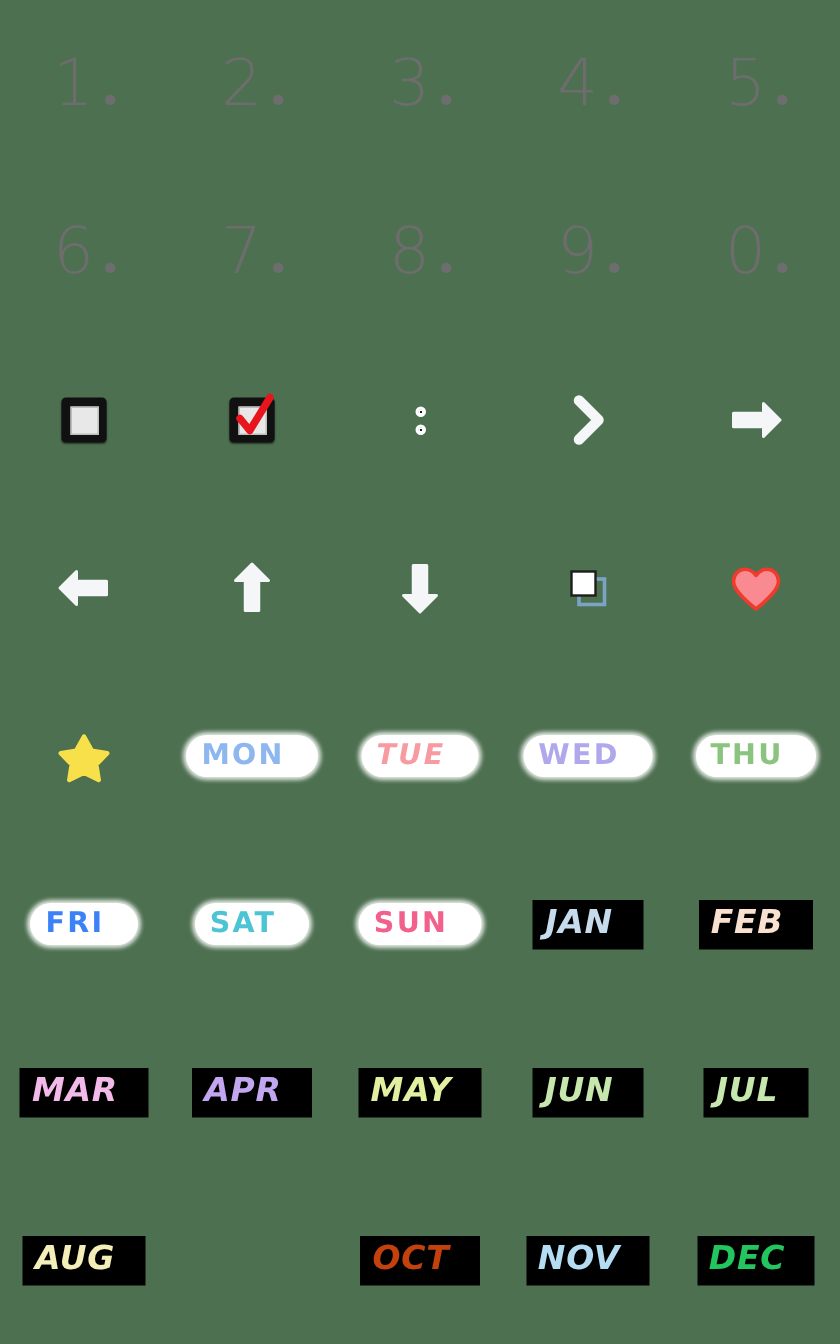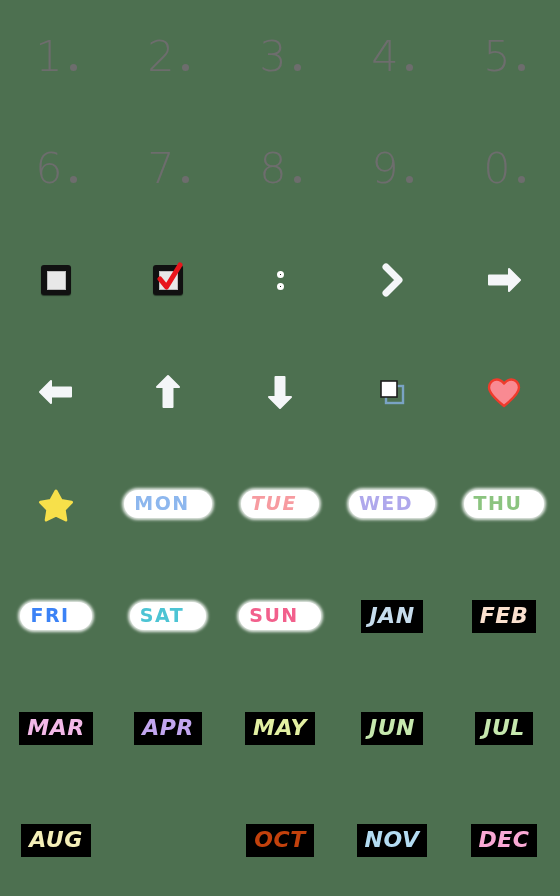--- a/index.html
+++ b/index.html
@@ -115,21 +115,21 @@
     font-size: 19px;
     font-weight: bold;
     letter-spacing: 1.5px;
     line-height: 1;
     box-shadow: 0 0 3px 2px rgba(255,255,255,0.85);
   }
 
   
   .block {
     background: #000000;
-    padding: 5px 8px 6px 8px;
+    padding: 5px 20px 6px 8px;
     font-family: "DejaVu Sans", sans-serif;
     font-size: 22px;
     font-weight: bold;
     font-style: italic;
     letter-spacing: 0.5px;
     line-height: 1;
   }
 </style>
 </head>
 <body style="background: rgb(77, 112, 80);">
@@ -316,15 +316,15 @@
     <div class="cell" style="grid-area: 8 / 1;">
       <div class="block" style="color: rgb(244, 239, 184);">AUG</div>
     </div>
     <div class="cell" style="grid-area: 8 / 3;">
       <div class="block" style="color: #c2410c;">OCT</div>
     </div>
     <div class="cell" style="grid-area: 8 / 4;">
       <div class="block" style="color: rgb(180, 220, 242);">NOV</div>
     </div>
     <div class="cell" style="grid-area: 8 / 5;">
-      <div class="block" style="color: #f9a8d4;">DEC</div>
+      <div class="block" style="color: #22c55e;">DEC</div>
     </div>
   </div>
 
 </body></html>

